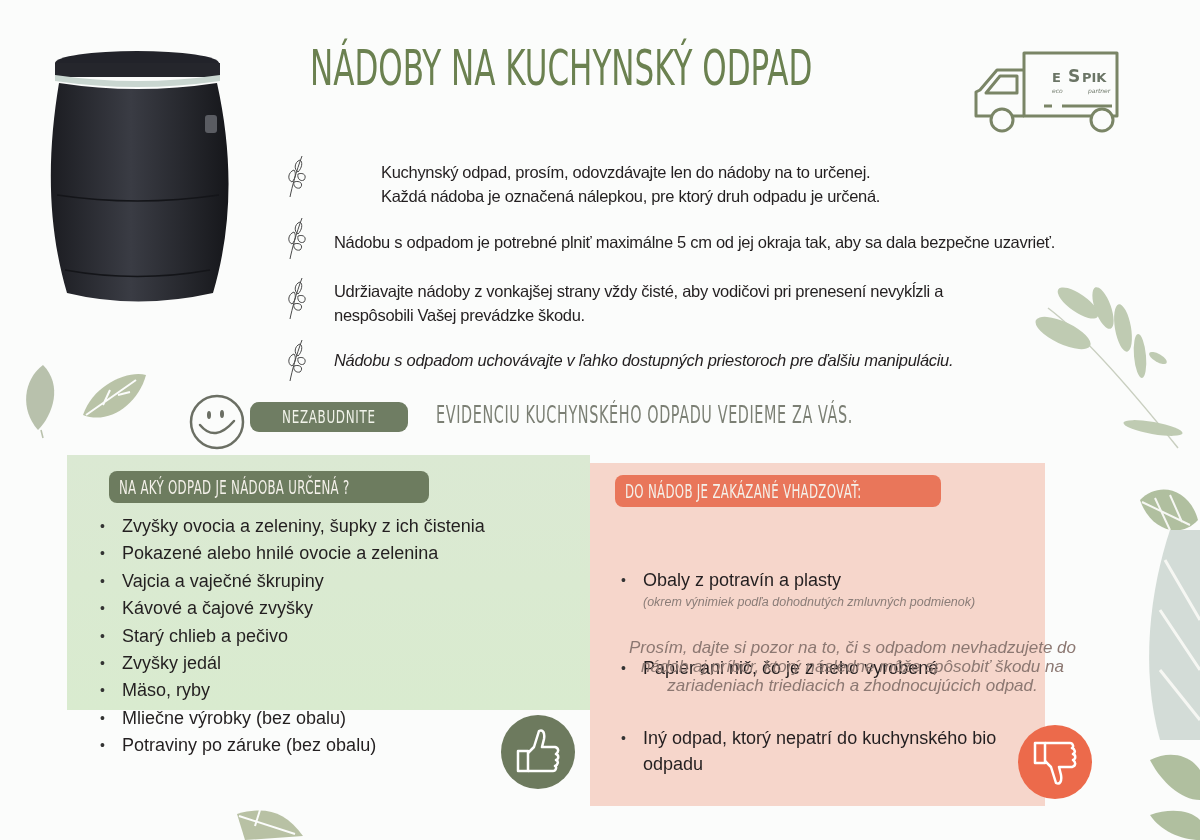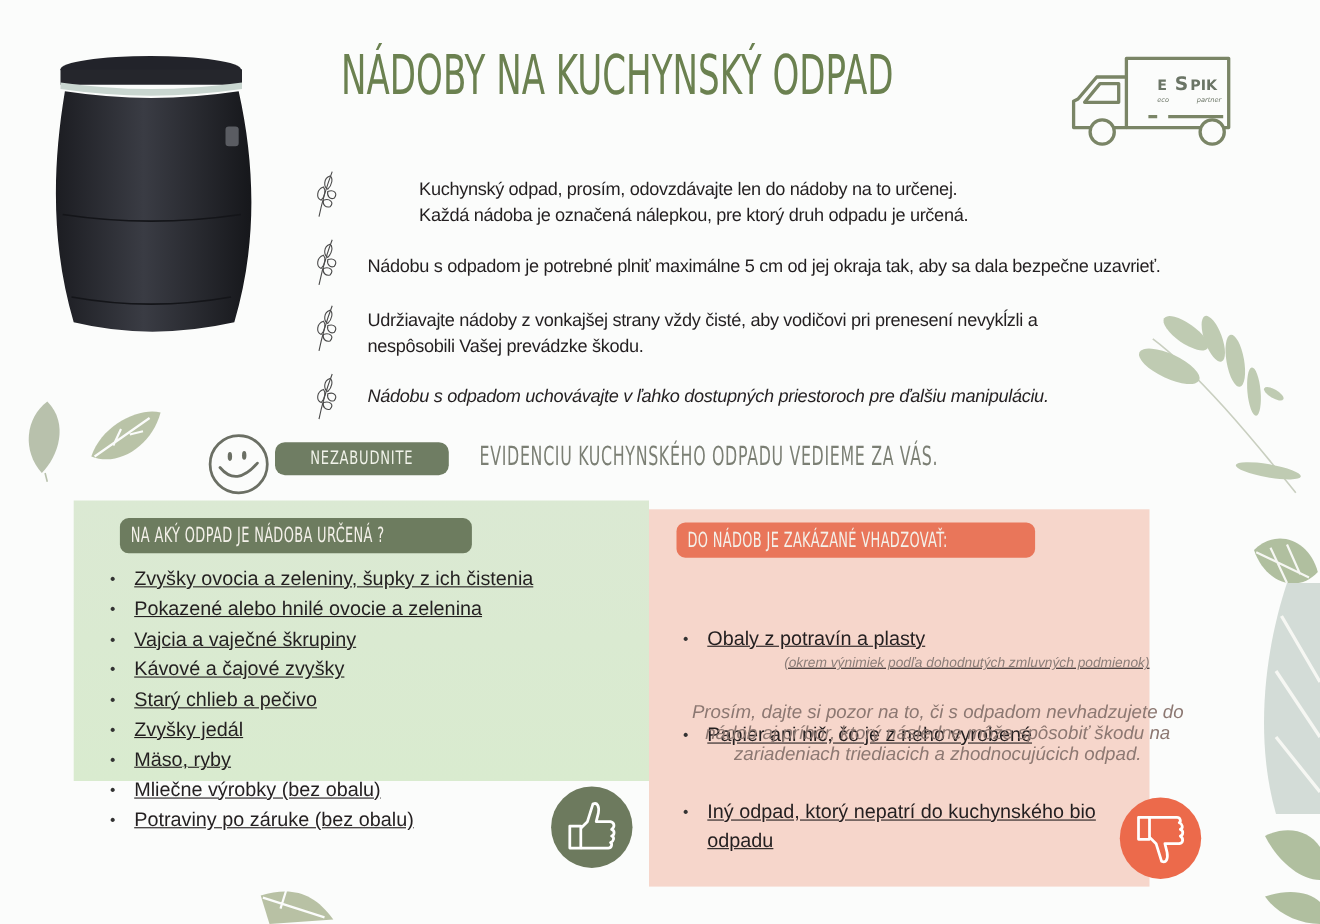--- a/index.html
+++ b/index.html
@@ -75,35 +75,35 @@
       position: absolute; height: 32px; border-radius: 8px;
       color: #f4f1ea;
       font-family: "DejaVu Sans", sans-serif;
       font-size: 19px; line-height: 32px;
       white-space: nowrap; overflow: hidden;
     }
     .panel-title span { display: inline-block; transform: scaleX(0.62); transform-origin: left center; padding-left: 16px; letter-spacing: 0.5px; }
     .green-title { left: 42px; top: 16px; width: 320px; background: #6d7c5f; }
     .pink-title { left: 25px; top: 12px; width: 326px; background: #e9765a; }
 
-    .bullets { position: absolute; list-style: none; text-decoration: underline; }
+    .bullets { position: absolute; list-style: none; }
     .bullets li {
       position: relative; padding-left: 22px;
       font-size: 18px; line-height: 27.4px; color: #231f20;
     }
     .bullets li::before {
       content: "•"; position: absolute; left: 0; top: 0;
       font-size: 14px; color: #333;
     }
     .green-list { left: 33px; top: 58px; }
     .pink-list { left: 31px; top: 60px; }
     .pink-list li { line-height: 26px; margin-top: 44px; }
     .pink-note-sub {
       display: block; font-style: italic; font-size: 12.5px; color: #8b7d78;
-      line-height: 18px; padding-left: 0; margin-bottom: 4px; text-align: right;
+      line-height: 18px; padding-left: 0; margin-bottom: 4px;
     }
     .pink-warning {
       position: absolute; left: 20px; top: 175px; width: 485px;
       text-align: center; font-style: italic; font-size: 17px;
       line-height: 19px; color: #8c7872;
     }
 
     .thumb {
       position: absolute; width: 74px; height: 74px; border-radius: 50%;
     }

